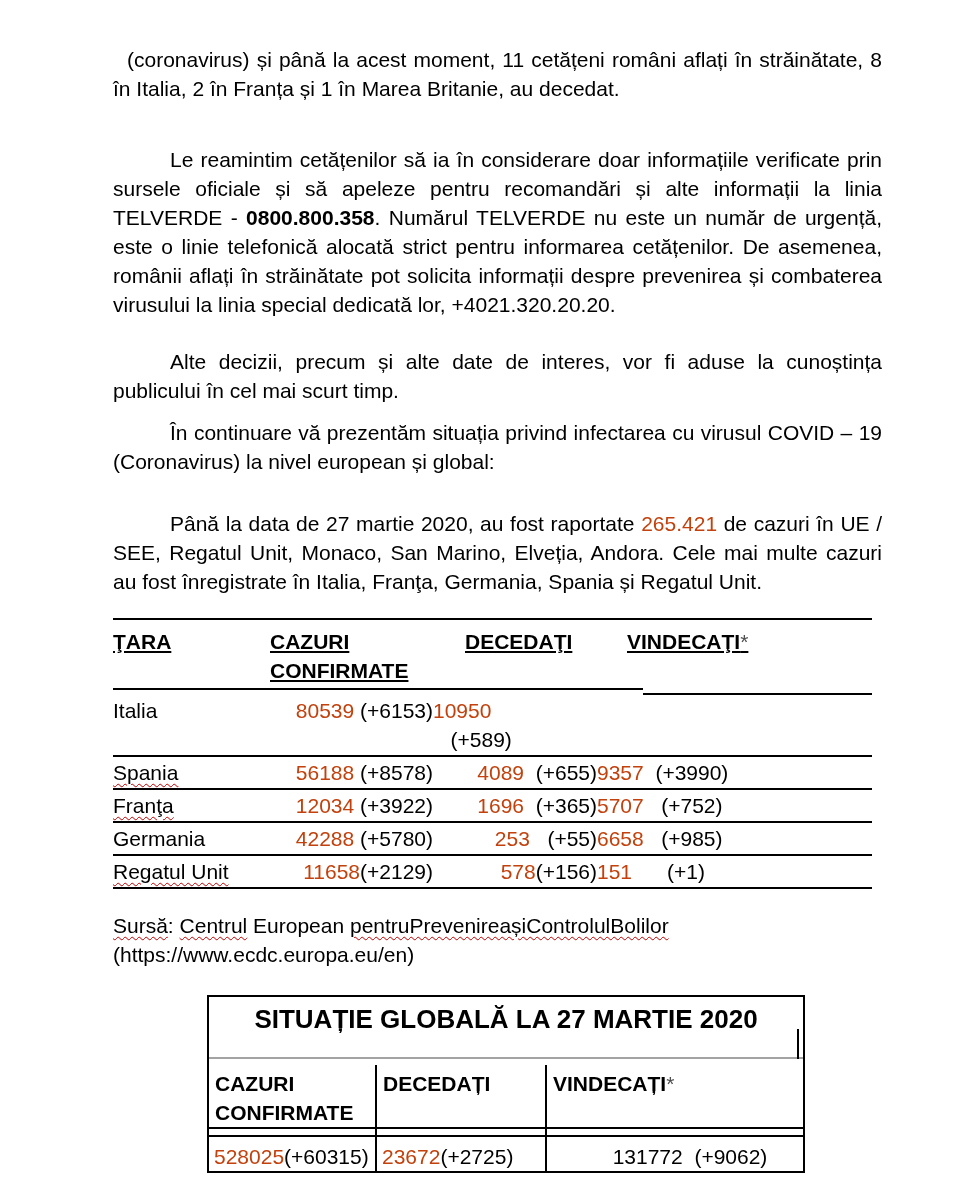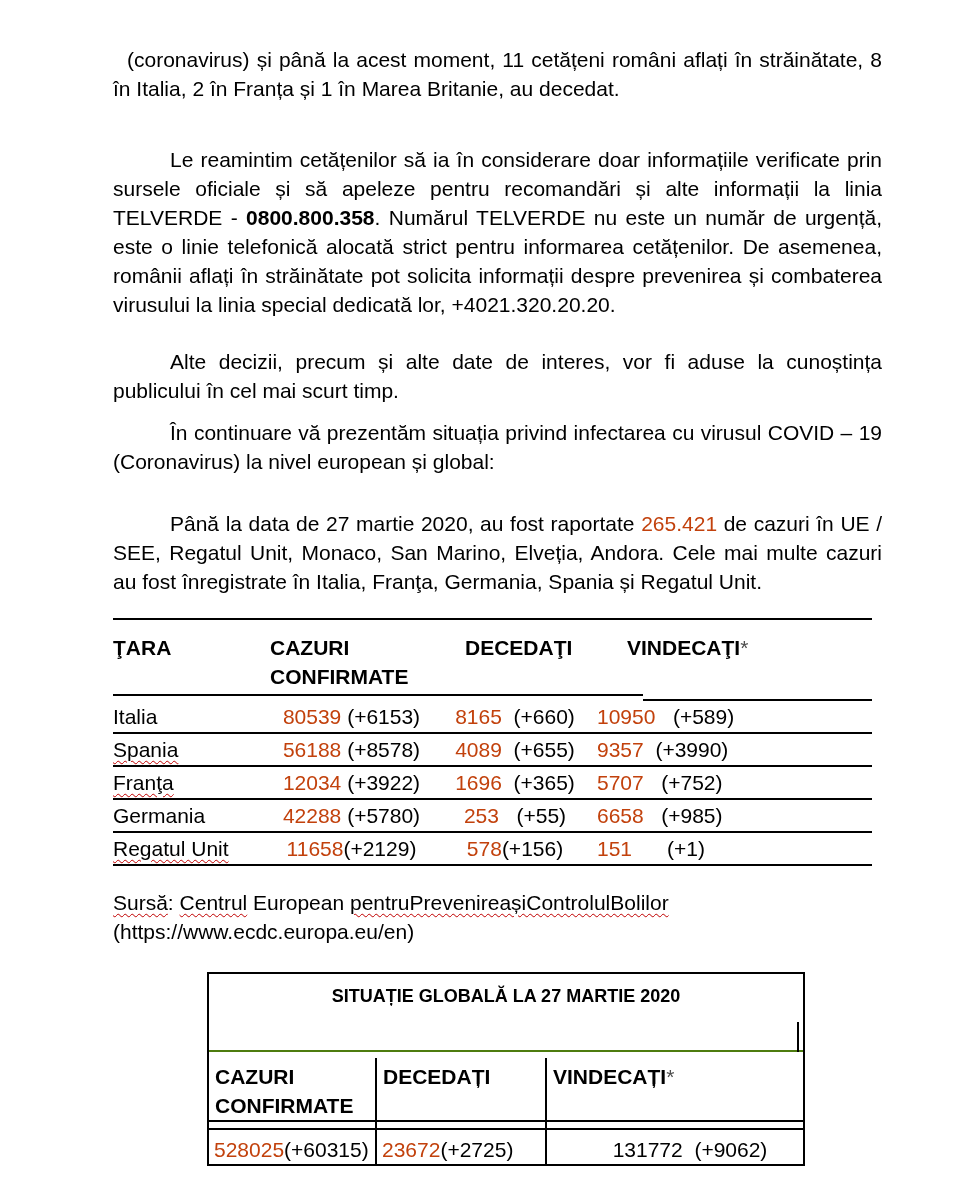--- a/index.html
+++ b/index.html
@@ -23,40 +23,41 @@
     text-decoration-thickness:1px;
     text-underline-offset:3px;
   }
   .pre { white-space:pre; }
 
   
   .t1 { width:759px; margin-top:22px; border-top:2px solid #000; }
   .t1-head {
     display:grid; grid-template-columns:157px 195px 162px 1fr;
     font-weight:bold; position:relative;
-    padding:13px 0 10px 0;
+    padding:7px 0 10px 0;
+    text-decoration:underline;
   }
   .t1-hline1 { position:absolute; left:0; width:530px; bottom:5px; height:2px; background:#000; }
   .t1-hline2 { position:absolute; left:530px; right:0; bottom:0; height:2px; background:#000; }
   .t1-row {
     display:grid; grid-template-columns:157px 163px 164px 1fr;
     border-bottom:2px solid #000; padding:1px 0;
   }
-  .t1-row .c2, .t1-row .c3 { text-align:center; }
+  .t1-row .c2, .t1-row .c3 { text-align:right; }
   .t1-row .c4 { text-align:left; padding-right:88px; }
   .ast { font-weight:normal; color:#4d4d4d; }
 
   
   .source { margin-top:22px; }
 
   
   .t2 { width:598px; margin-top:26px; margin-left:94px; border:2px solid #000; }
   .t2-title {
-    height:78px; border-bottom:2px solid #4d7c0f; position:relative;
-    text-align:center; font-weight:bold; font-size:18px; padding-top:8px;
+    height:62px; border-bottom:2px solid #a3a3a3; position:relative;
+    text-align:center; font-weight:bold; font-size:26px; padding-top:8px;
   }
   .t2-title::after {
     content:""; position:absolute; right:4px; bottom:-2px; height:30px;
     border-right:2px solid #000;
   }
   .t2-gap1 { height:6px; }
   .t2-row { display:grid; grid-template-columns:166px 170px 1fr; }
   .t2-head .cell {
     font-weight:bold; padding:4px 4px 4px 6px; height:64px;
     border-bottom:2px solid #000;
@@ -85,21 +86,20 @@
     <span>CAZURI CONFIRMATE</span>
     <span>DECEDAŢI</span>
     <span><span>VINDECAŢI</span><span class="ast">*</span></span>
     <i class="t1-hline1"></i>
     <i class="t1-hline2"></i>
   </div>
 
   <div class="t1-row">
     <span class="c1">Italia</span>
     <span class="c2"><span class="gray">80539</span><span class="pre"> </span><span>(+6153)</span></span>
-    <span class="c3"><span class="gray">8165</span><span class="pre">  </span><span>(+660)</span></span>
     <span class="c4"><span class="gray">10950</span><span class="pre">   </span><span>(+589)</span></span>
   </div>
 
   <div class="t1-row">
     <span class="c1 sq">Spania</span>
     <span class="c2"><span class="gray">56188</span><span class="pre"> </span><span>(+8578)</span></span>
     <span class="c3"><span class="gray">4089</span><span class="pre">  </span><span>(+655)</span></span>
     <span class="c4"><span class="gray">9357</span><span class="pre">  </span><span>(+3990)</span></span>
   </div>
 

